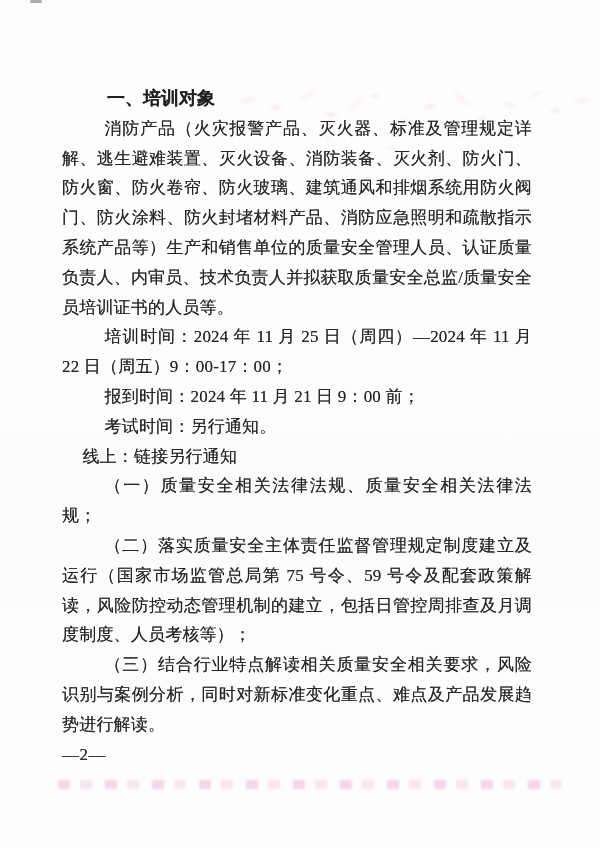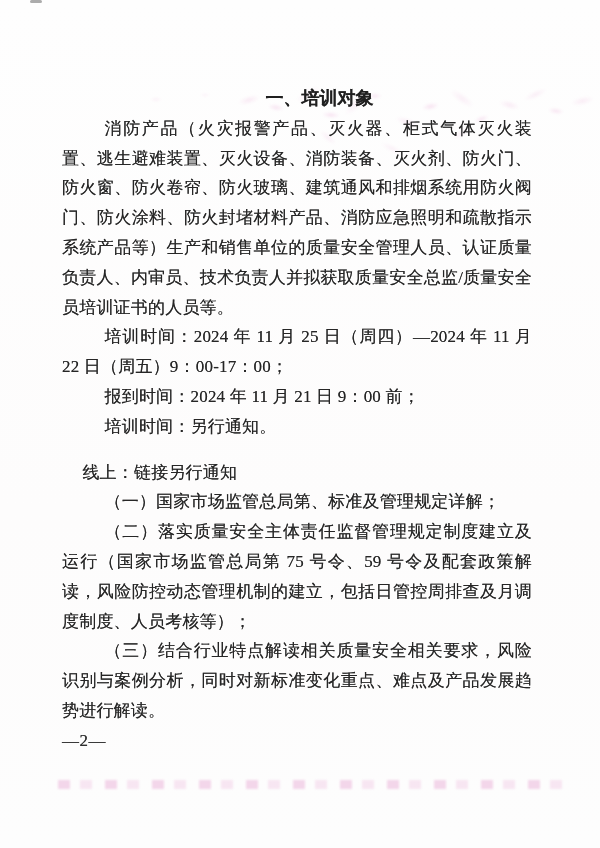--- a/index.html
+++ b/index.html
@@ -8,28 +8,27 @@
     background:#fdfdfd;
     font-family:"Liberation Serif","DejaVu Serif",serif;
   }
   .page{position:absolute;inset:0;background:linear-gradient(180deg,#fefefe 0%,#fdfcfc 60%,#fdfdfd 100%);}
   .content{position:absolute;left:62px;top:84px;width:470px;}
   .hd{
     font-family:"Liberation Sans","DejaVu Sans",sans-serif;
     font-weight:700;font-size:18px;line-height:29.8px;
     margin:0 0 0 45px;color:#1f1f1f;
     text-shadow:0 0 0.6px rgba(30,30,30,0.75);
-    text-align:center;
   }
   .para{
     font-size:17px;line-height:29.8px;margin:0;color:#262626;
     text-align:justify;text-indent:2.5em;letter-spacing:0.2px;
     text-shadow:0 0 0.6px rgba(38,38,38,0.7);
   }
-  .para.single-indent{text-indent:1.2em;margin-top:16px;}
+  .para.single-indent{text-indent:1.2em;}
   .pageno{
     font-size:17px;line-height:29.8px;margin:0;color:#2e2e2e;
     text-indent:0;letter-spacing:0.5px;
     text-shadow:0 0 0.6px rgba(38,38,38,0.7);
   }
   
   .bleed-blob{position:absolute;border-radius:50%;pointer-events:none;filter:blur(1.1px);}
   .bleed-band-bottom{
     position:absolute;left:58px;top:780px;width:508px;height:9px;
     background:repeating-linear-gradient(90deg,
@@ -67,35 +66,35 @@
       <span class="bleed-blob" style="left: 571px; top: 97px; width: 23px; height: 8px; opacity: 0.14; background: radial-gradient(rgb(223, 127, 193) 0%, transparent 72%); transform: rotate(-12deg);"></span>
       <span class="bleed-blob" style="left: 318px; top: 134px; width: 20px; height: 7px; opacity: 0.12; background: radial-gradient(rgb(223, 127, 193) 0%, transparent 72%); transform: rotate(40deg);"></span>
       <span class="bleed-blob" style="left: 452px; top: 131px; width: 18px; height: 6px; opacity: 0.13; background: radial-gradient(rgb(223, 127, 193) 0%, transparent 72%); transform: rotate(-35deg);"></span>
       <span class="bleed-blob" style="left: 380px; top: 145px; width: 24px; height: 7px; opacity: 0.1; background: radial-gradient(rgb(223, 127, 193) 0%, transparent 72%); transform: rotate(25deg);"></span>
     </div>
 
   <main class="content">
 
     <section>
       <h2 class="hd">一、培训对象</h2>
-      <p class="para">消防产品（火灾报警产品、灭火器、柜式气体灭火装置、逃生避难装置、灭火设备、消防装备、灭火剂、防火门、防火窗、防火卷帘、防火玻璃、建筑通风和排烟系统用防火阀门、防火涂料、防火封堵材料产品、消防应急照明和疏散指示系统产品等）生产和销售单位的质量安全管理人员、认证质量负责人、内审员、技术负责人并拟获取质量安全总监/质量安全员培训证书的人员等。</p>
+      <p class="para">消防产品（火灾报警产品、灭火器、标准及管理规定详解、逃生避难装置、灭火设备、消防装备、灭火剂、防火门、防火窗、防火卷帘、防火玻璃、建筑通风和排烟系统用防火阀门、防火涂料、防火封堵材料产品、消防应急照明和疏散指示系统产品等）生产和销售单位的质量安全管理人员、认证质量负责人、内审员、技术负责人并拟获取质量安全总监/质量安全员培训证书的人员等。</p>
     </section>
 
     <section>
       <p class="para">培训时间：2024 年 11 月 25 日（周四）—2024 年 11 月 22 日（周五）9：00-17：00；</p>
       <p class="para">报到时间：2024 年 11 月 21 日 9：00 前；</p>
-      <p class="para">培训时间：另行通知。</p>
+      <p class="para">考试时间：另行通知。</p>
     </section>
 
     <section>
       <p class="para single-indent">线上：链接另行通知</p>
     </section>
 
     <section>
-      <p class="para">（一）国家市场监管总局第、标准及管理规定详解；</p>
+      <p class="para">（一）质量安全相关法律法规、质量安全相关法律法规；</p>
       <p class="para">（二）落实质量安全主体责任监督管理规定制度建立及运行（国家市场监管总局第 75 号令、59 号令及配套政策解读，风险防控动态管理机制的建立，包括日管控周排查及月调度制度、人员考核等）；</p>
       <p class="para">（三）结合行业特点解读相关质量安全相关要求，风险识别与案例分析，同时对新标准变化重点、难点及产品发展趋势进行解读。</p>
     </section>
 
     <p class="pageno">—2—</p>
 
   </main>
 
   <div class="bleed-band-bottom"></div>
 

